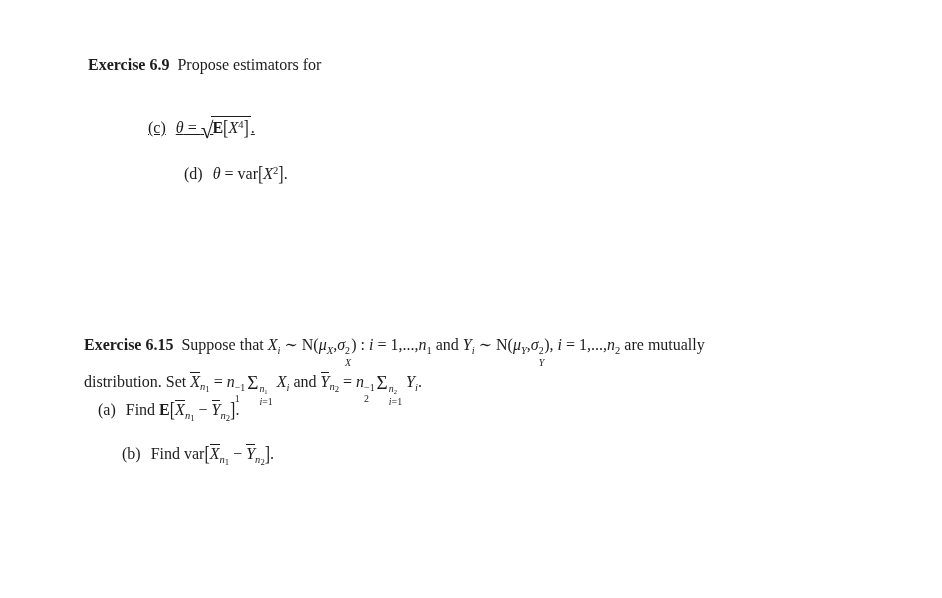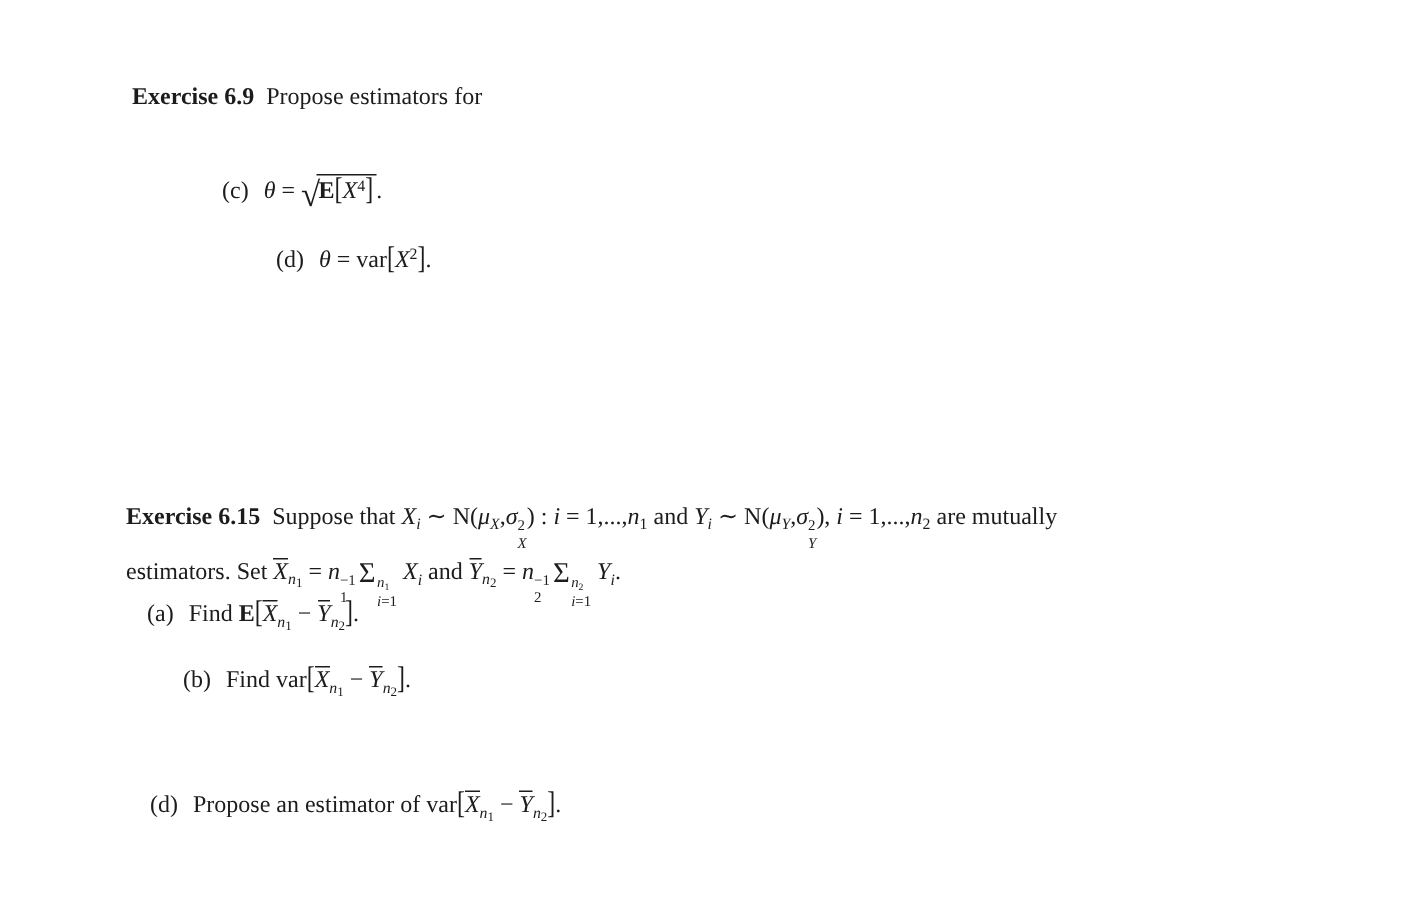--- a/index.html
+++ b/index.html
@@ -9,21 +9,21 @@
     font-family:"Liberation Serif","DejaVu Serif",serif;
     color:#1c1c1c;
   }
   .doc {
     position:relative; width:942px; height:598px;
     background:#ffffff; overflow:hidden;
     font-size:16px; line-height:1.3;
   }
   .abs { position:absolute; }
   .h69  { left:88px;  top:55px;  }
-  .i69c { left:148px; top:116px; }
+  .i69c { left:148px; top:116px;text-decoration:underline; }
   .i69d { left:148px; top:164px;margin-left:36px; }
   .p615 { left:84px;  top:331px; width:790px; }
   .pline { line-height:27px; }
   .i615a { left:98px;  top:400px; }
   .i615b { left:98px;  top:444px;margin-left:24px; }
   .i615c { left:100px; top:489px; }
   .i615d { left:100px; top:527px; }
 
   .b   { font-weight:700; }
   .gap { margin-right:8px; }
@@ -70,21 +70,21 @@
   </div>
 
   <div class="abs p615">
     <div class="pline"><span class="b gap">Exercise 6.15</span><span>Suppose that </span><span class="it">X</span><span class="sub it">i</span><span> ∼ N(</span><span class="it">μ</span><span class="sub it">X</span><span>,</span><span class="it">σ</span><span class="stack">
           <span>2</span>
           <span class="it">X</span>
         </span><span>) : </span><span class="it">i</span><span> = 1,...,</span><span class="it">n</span><span class="sub">1</span><span> and </span><span class="it">Y</span><span class="sub it">i</span><span> ∼ N(</span><span class="it">μ</span><span class="sub it">Y</span><span>,</span><span class="it">σ</span><span class="stack">
           <span>2</span>
           <span class="it">Y</span>
         </span><span>), </span><span class="it">i</span><span> = 1,...,</span><span class="it">n</span><span class="sub">2</span><span> are mutually</span></div>
-    <div class="pline"><span>estimators. Set </span><span class="ov it">X</span><span class="sub"><span class="it">n</span><span class="sub">1</span></span><span> = </span><span class="it">n</span><span class="stack">
+    <div class="pline"><span>distribution. Set </span><span class="ov it">X</span><span class="sub"><span class="it">n</span><span class="sub">1</span></span><span> = </span><span class="it">n</span><span class="stack">
           <span>−1</span>
           <span>1</span>
         </span><span class="sum">Σ</span><span class="stack lim">
           <span><span class="it">n</span><span class="sub">1</span></span>
           <span><span class="it">i</span><span>=1</span></span>
         </span><span> </span><span class="it">X</span><span class="sub it">i</span><span> and </span><span class="ov it">Y</span><span class="sub"><span class="it">n</span><span class="sub">2</span></span><span> = </span><span class="it">n</span><span class="stack">
           <span>−1</span>
           <span>2</span>
         </span><span class="sum">Σ</span><span class="stack lim">
           <span><span class="it">n</span><span class="sub">2</span></span>
@@ -94,17 +94,14 @@
 
   <div class="abs i615a">
     <span class="lbl">(a)</span><span class="math"><span>Find </span><span class="bb">E</span><span class="big">[</span><span class="ov it">X</span><span class="sub"><span class="it">n</span><span class="sub">1</span></span><span> − </span><span class="ov it">Y</span><span class="sub"><span class="it">n</span><span class="sub">2</span></span><span class="big">]</span><span>.</span></span>
   </div>
 
   <div class="abs i615b">
     <span class="lbl">(b)</span><span class="math"><span>Find var</span><span class="big">[</span><span class="ov it">X</span><span class="sub"><span class="it">n</span><span class="sub">1</span></span><span> − </span><span class="ov it">Y</span><span class="sub"><span class="it">n</span><span class="sub">2</span></span><span class="big">]</span><span>.</span></span>
   </div>
 
 
-  <div class="abs i615d">
-    <span class="lbl">(d)</span><span class="math"><span>Propose an estimator of var</span><span class="big">[</span><span class="ov it">X</span><span class="sub"><span class="it">n</span><span class="sub">1</span></span><span> − </span><span class="ov it">Y</span><span class="sub"><span class="it">n</span><span class="sub">2</span></span><span class="big">]</span><span>.</span></span>
-  </div>
 
 </div>
 
 </body></html>

